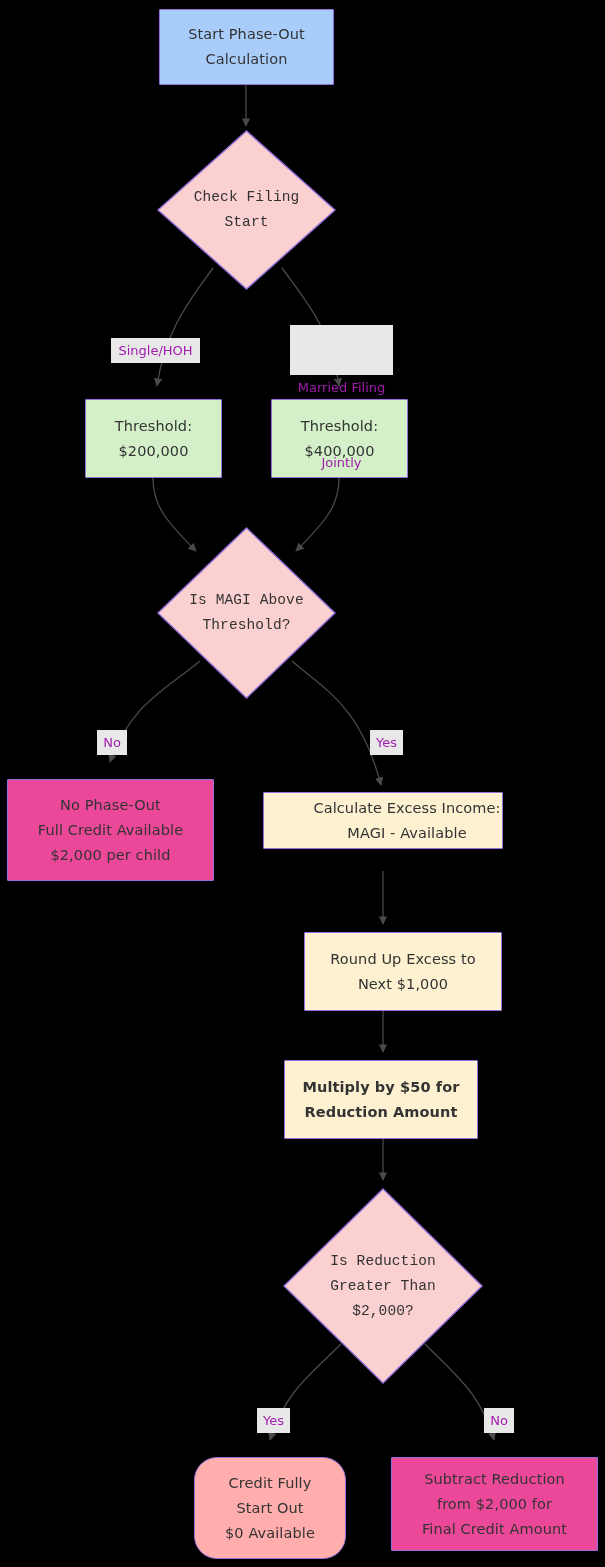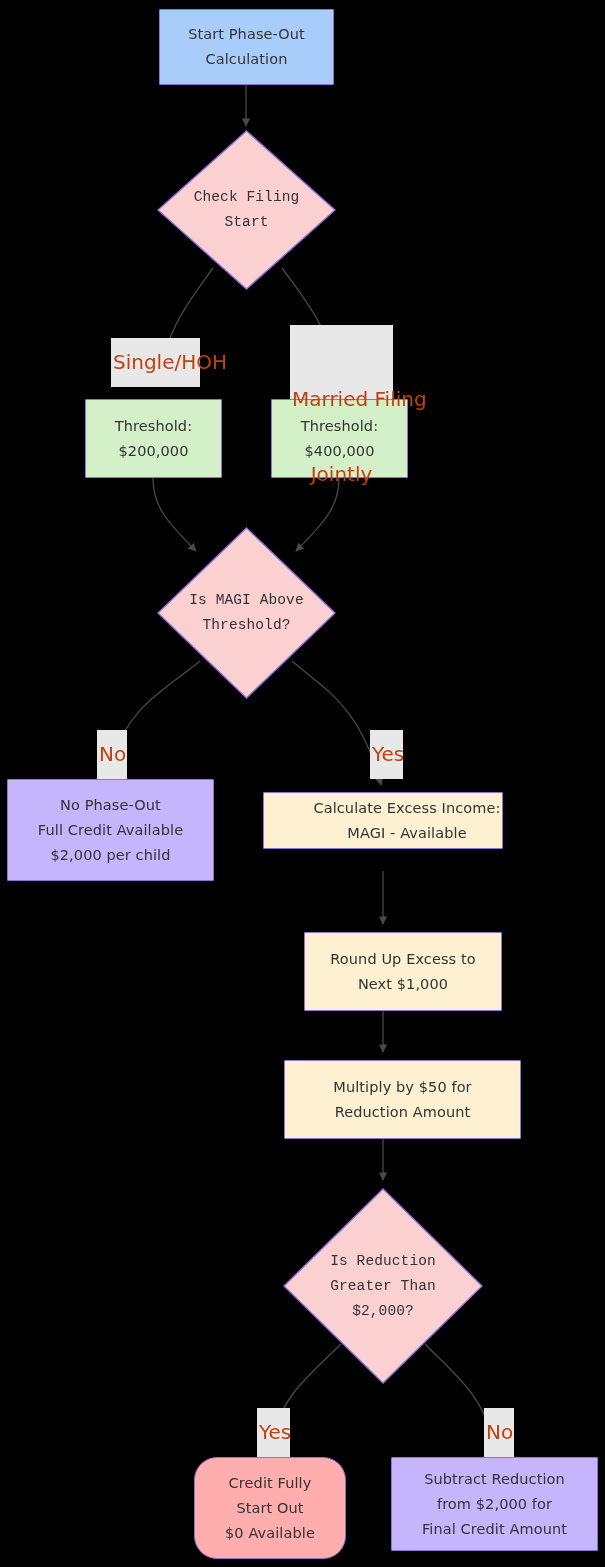--- a/index.html
+++ b/index.html
@@ -37,21 +37,21 @@
     line-height: 25px;
     letter-spacing: 0.1px;
     z-index: 3;
   }
   .rect {
     border: 1.4px solid #9370DB;
     border-radius: 1px;
   }
   .n-start   { background: #A9CDFB; }
   .n-green-l { background: #D4F0C8; }
-  .n-green-b { background: #c4b5fd; }
+  .n-green-b { background: #ec4899; }
   .n-cream   { background: #FDF1D2; }
   .n-pinkbox { background: #FFADAD; }
 
   .diamond {
     position: absolute;
     z-index: 3;
     font-family: Liberation Mono, monospace;
   }
   .diamond .shape {
     position: absolute;
@@ -67,25 +67,25 @@
     justify-content: center;
     text-align: center;
     color: #333333;
     font-size: 14.5px;
     line-height: 25px;
     letter-spacing: 0.1px;
   }
   .elabel {
     position: absolute;
     background: #E8E8E8;
-    color: #c2410c;
-    font-size: 20px;
+    color: #a21caf;
+    font-size: 13px;
     line-height: 25px;
     text-align: center;
-    padding: 12px 2px;
+    padding: 0 2px;
     white-space: pre;
     z-index: 4;
   }
 </style>
 </head>
 <body>
 
 <div id="canvas">
 
   <svg id="edges" viewBox="0 0 605 1567" xmlns="http://www.w3.org/2000/svg">
@@ -193,21 +193,21 @@
     </div>
   </div>
 
   <div class="node rect n-cream" style="left:284px; top:932px; width:198px; height:79px;margin-left:20px;">
     <div>
       <div>Round Up Excess to</div>
       <div>Next $1,000</div>
     </div>
   </div>
 
-  <div class="node rect n-cream" style="left:284px; top:1060px; width:237px; height:79px;">
+  <div class="node rect n-cream" style="left:284px; top:1060px; width:194px; height:79px;font-weight:bold;">
     <div>
       <div>Multiply by $50 for</div>
       <div>Reduction Amount</div>
     </div>
   </div>
 
   <div class="diamond" style="left:283px; top:1188px; width:200px; height:196px;">
     <svg class="shape" viewBox="0 0 200 196" preserveAspectRatio="none">
       <polygon points="100,1 199,98 100,195 1,98" fill="#FBD0D0" stroke="#9370DB" stroke-width="1.4"></polygon>
     </svg>

